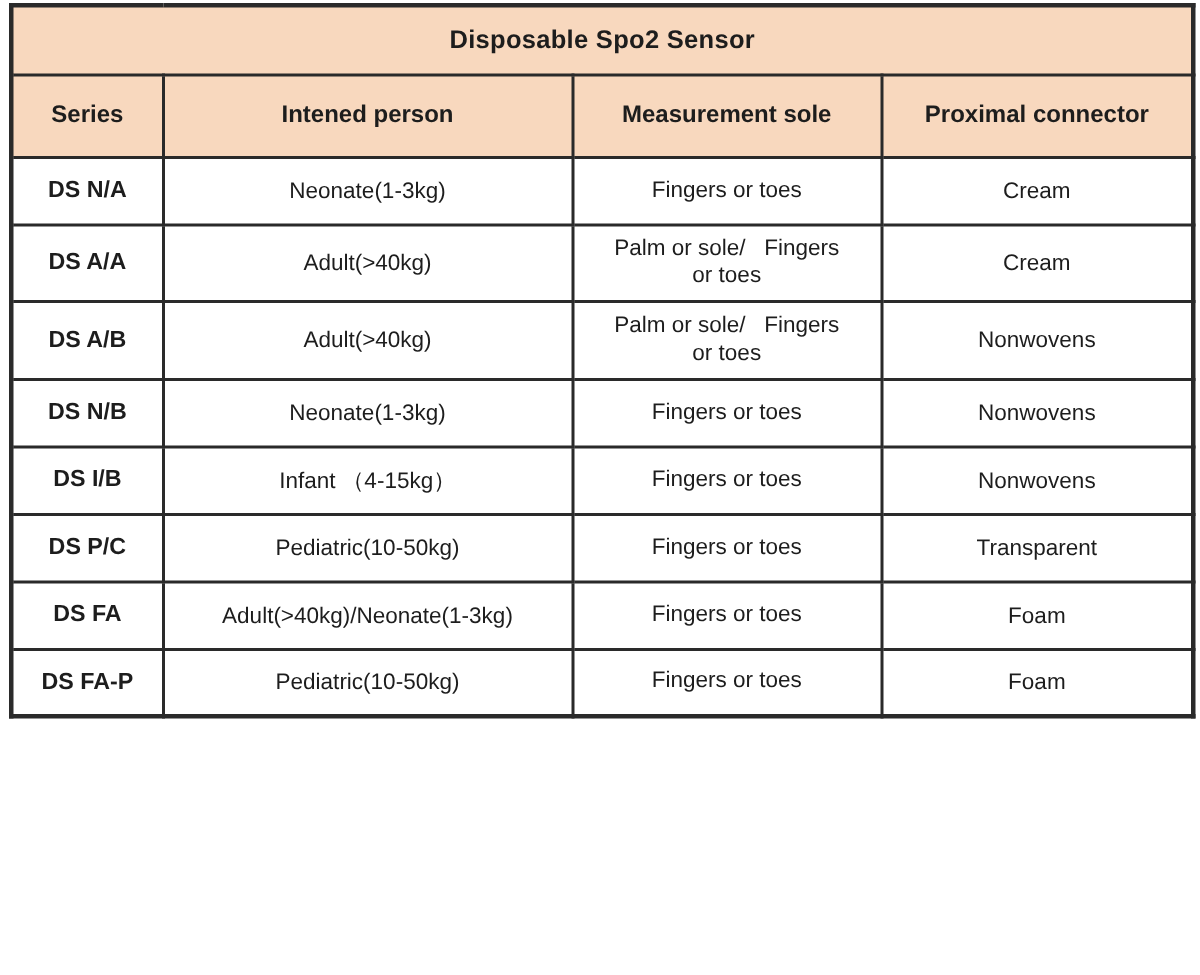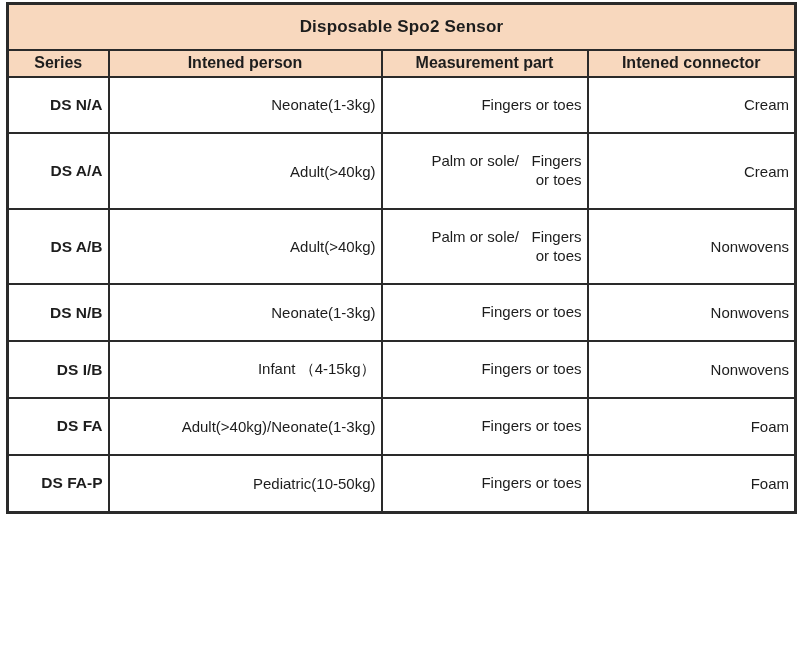--- a/index.html
+++ b/index.html
@@ -33,34 +33,34 @@
   td.title-cell {
     height: 46px;
     background: #f8d8be;
     text-align: center;
     vertical-align: middle;
     font-weight: bold;
     font-size: 17px;
     letter-spacing: 0.2px;
   }
   th.col-header {
-    height: 27px;
+    height: 55px;
     background: #f8d8be;
     text-align: center;
     vertical-align: middle;
     font-weight: bold;
     font-size: 16px;
     padding: 2px 4px;
   }
   td.cell {
     height: 45px;
-    text-align: right;
+    text-align: center;
     vertical-align: middle;
     font-size: 15px;
-    padding: 18px 5px;
+    padding: 6px 5px;
     background: #ffffff;
   }
   td.cell.series {
     font-weight: bold;
     font-size: 15.5px;
   }
   td.cell.part {
     white-space: pre-wrap;
     line-height: 1.25;
   }
@@ -76,22 +76,22 @@
       <col style="width:206px">
       <col style="width:208px">
     </colgroup>
     <thead>
       <tr>
         <td class="title-cell" colspan="4">Disposable Spo2 Sensor</td>
       </tr>
       <tr>
         <th class="col-header">Series</th>
         <th class="col-header">Intened person</th>
-        <th class="col-header">Measurement part</th>
-        <th class="col-header">Intened connector</th>
+        <th class="col-header">Measurement sole</th>
+        <th class="col-header">Proximal connector</th>
       </tr>
     </thead>
     <tbody>
       <tr>
         <td class="cell series">DS N/A</td>
         <td class="cell">Neonate(1-3kg)</td>
         <td class="cell part">Fingers or toes</td>
         <td class="cell">Cream</td>
       </tr>
       <tr>
@@ -114,20 +114,26 @@
         <td class="cell part">Fingers or toes</td>
         <td class="cell">Nonwovens</td>
       </tr>
       <tr>
         <td class="cell series">DS I/B</td>
         <td class="cell">Infant （4-15kg）</td>
         <td class="cell part">Fingers or toes</td>
         <td class="cell">Nonwovens</td>
       </tr>
       <tr>
+        <td class="cell series">DS P/C</td>
+        <td class="cell">Pediatric(10-50kg)</td>
+        <td class="cell part">Fingers or toes</td>
+        <td class="cell">Transparent</td>
+      </tr>
+      <tr>
         <td class="cell series">DS FA</td>
         <td class="cell">Adult(&gt;40kg)/Neonate(1-3kg)</td>
         <td class="cell part">Fingers or toes</td>
         <td class="cell">Foam</td>
       </tr>
       <tr>
         <td class="cell series">DS FA-P</td>
         <td class="cell">Pediatric(10-50kg)</td>
         <td class="cell part">Fingers or toes</td>
         <td class="cell">Foam</td>

